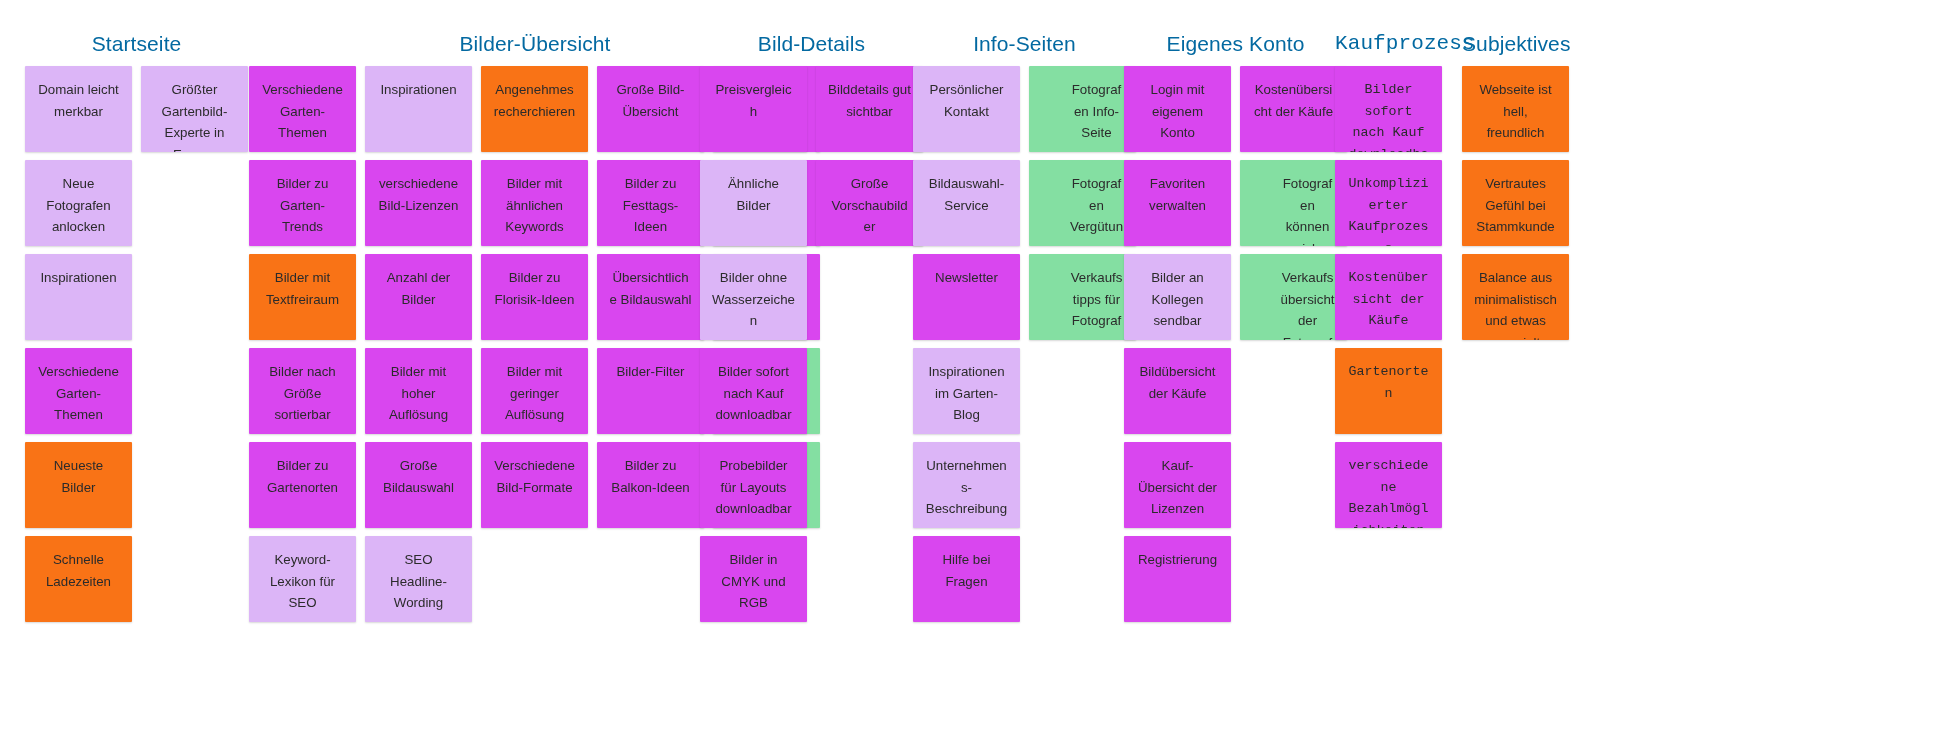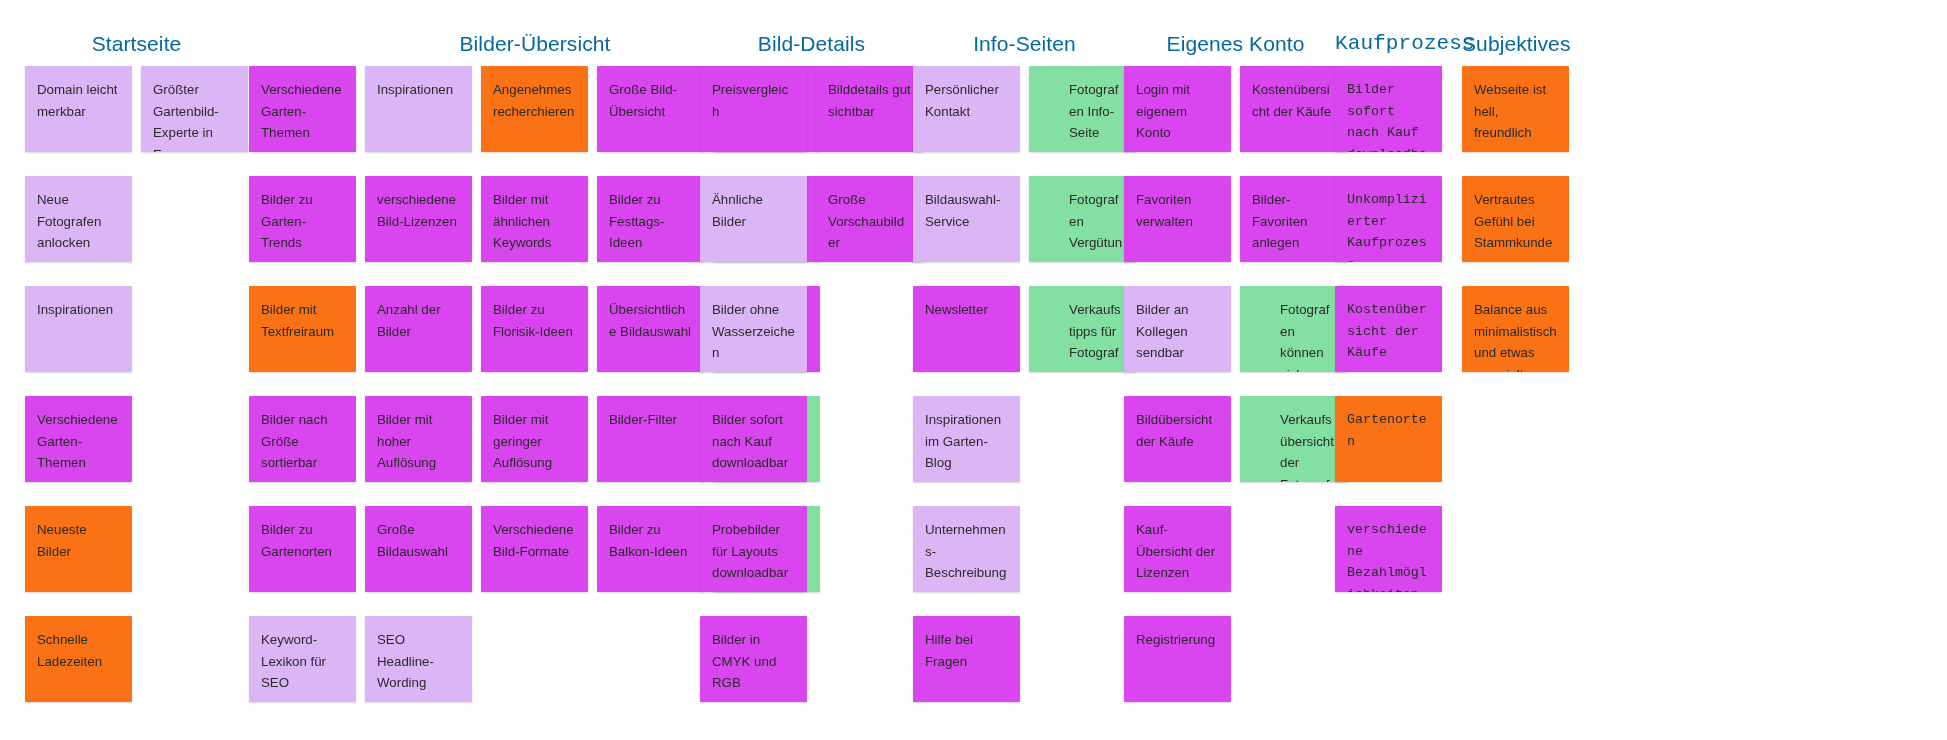--- a/index.html
+++ b/index.html
@@ -32,22 +32,23 @@
     white-space: nowrap;
   }
   .cols {
     display: flex;
     gap: 9px;
     align-items: flex-start;
   }
   .col {
     display: flex;
     flex-direction: column;
-    gap: 24px;
+    gap: 8px;
     width: 107px;
+    text-align: center;
   }
   .card {
     width: 107px;
     height: 86px;
     padding: 13px 12px 8px 12px;
     font-size: 13.3px;
     line-height: 21.5px;
     color: #2b2b2b;
     overflow: hidden;
     box-shadow: 0 1px 2px rgba(0,0,0,0.16);
@@ -163,21 +164,20 @@
         <div class="col">
           <div class="card c-blue">Login mit eigenem Konto</div>
           <div class="card c-blue">Favoriten verwalten</div>
           <div class="card c-purple">Bilder an Kollegen sendbar</div>
           <div class="card c-blue">Bildübersicht der Käufe</div>
           <div class="card c-blue">Kauf-Übersicht der Lizenzen</div>
           <div class="card c-blue">Registrierung</div>
         </div>
         <div class="col">
           <div class="card c-blue">Kostenübersicht der Käufe</div>
-          <div class="card c-blue">Bilder-Favoriten anlegen</div>
           <div class="card c-green">Fotografen können sich registrieren</div>
           <div class="card c-green">Verkaufsübersicht der Fotografen</div>
         </div>
       </div>
     </div>
     <div class="group" style="left: 1335px; width: 107px; font-family: Liberation Mono, monospace;">
       <div class="group-title">Kaufprozess</div>
       <div class="cols">
         <div class="col">
           <div class="card c-blue">Bilder sofort nach Kauf downloadbar</div>

